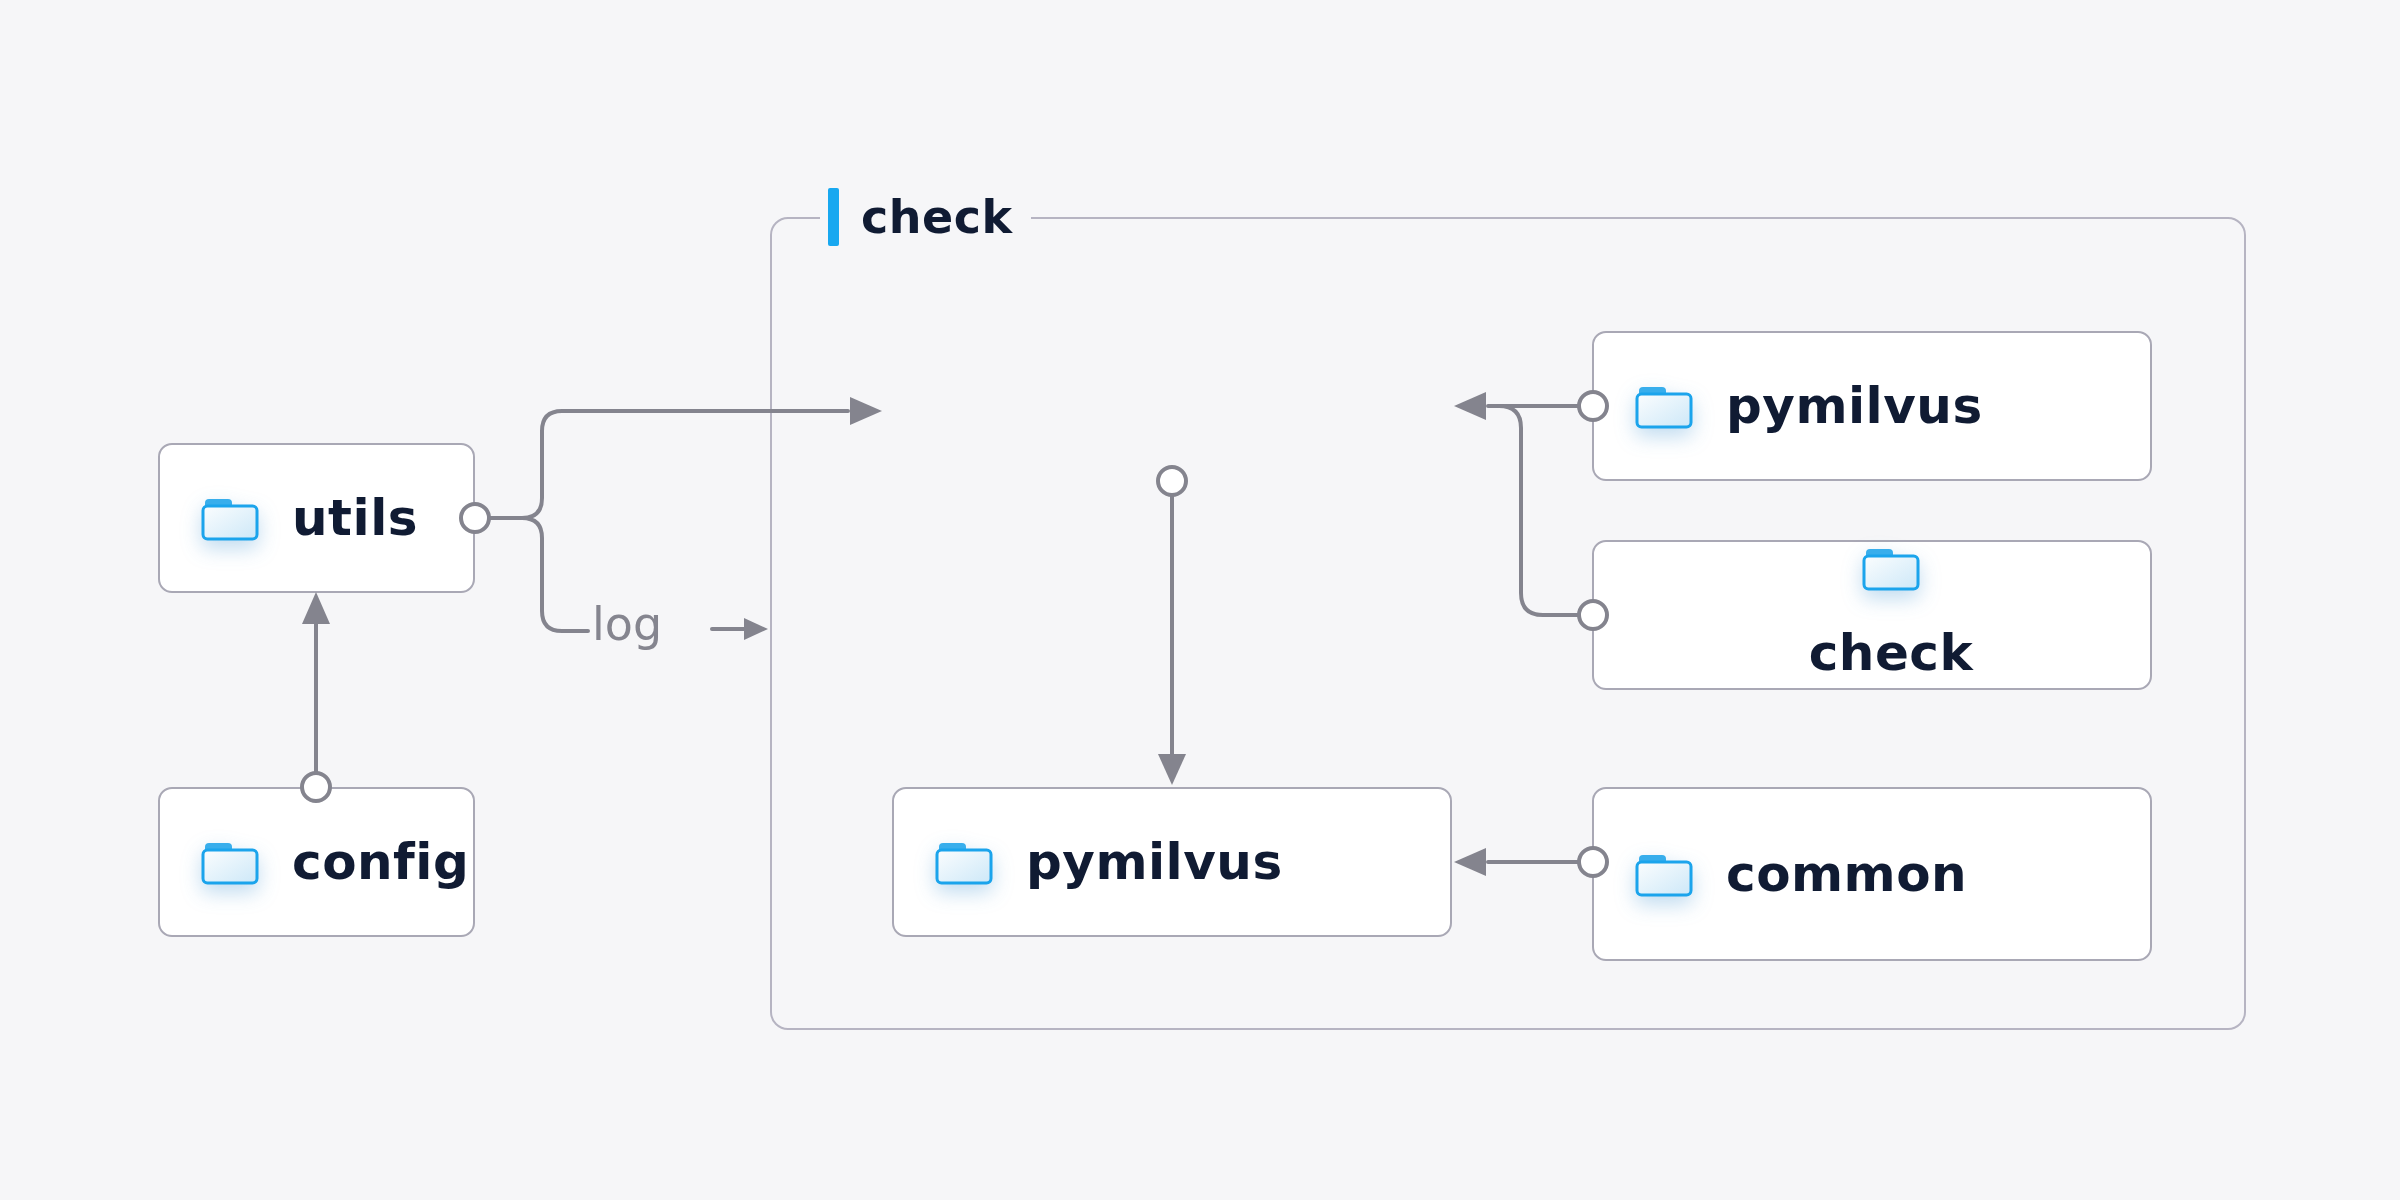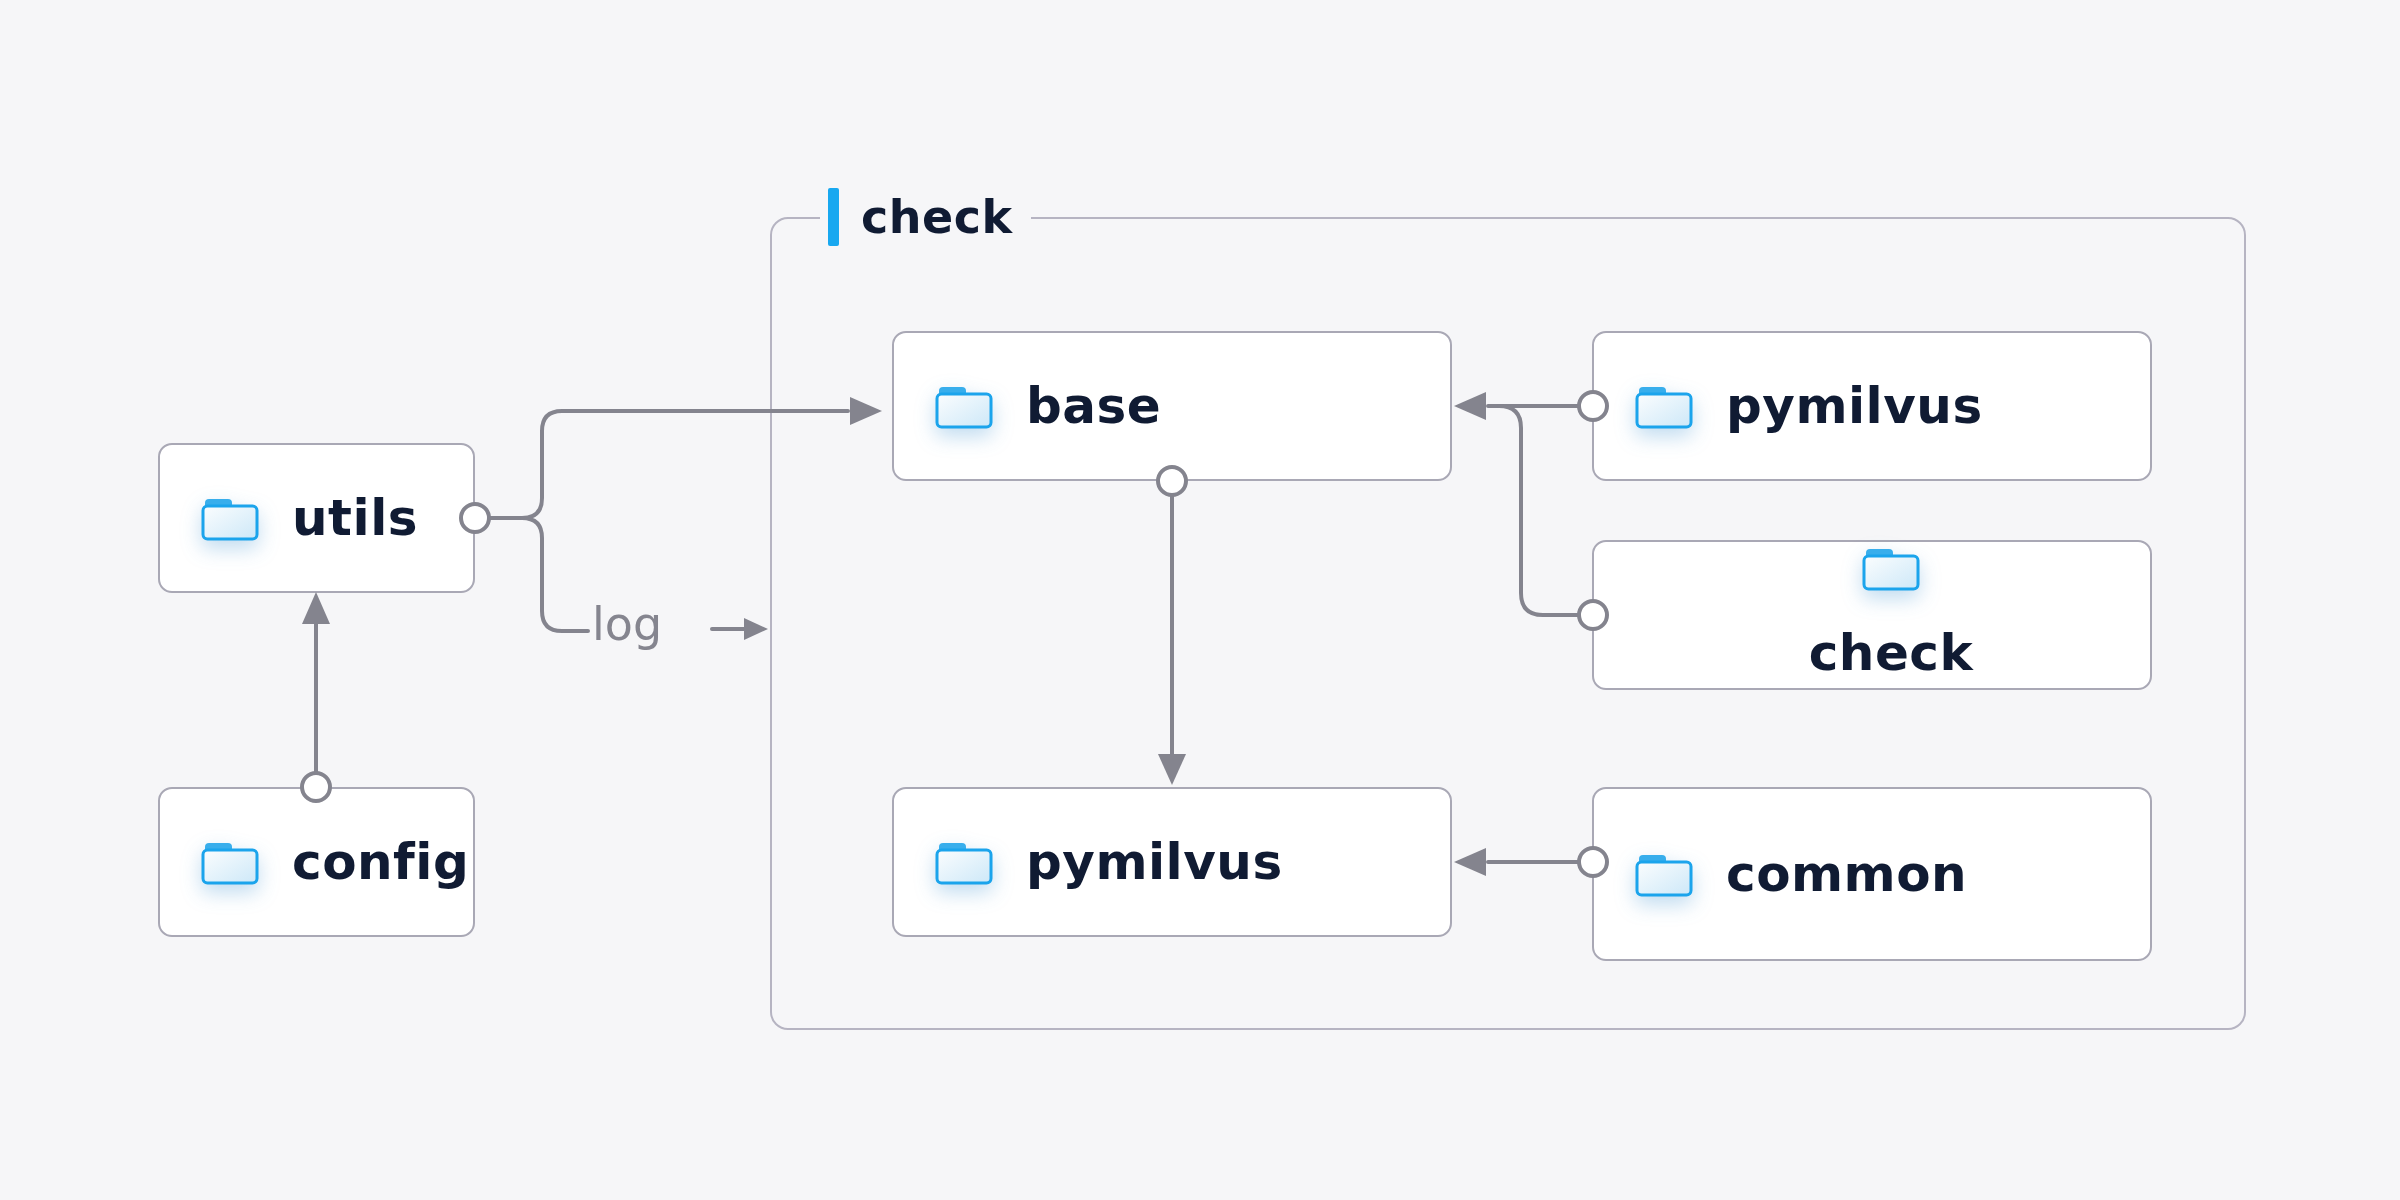--- a/index.html
+++ b/index.html
@@ -93,27 +93,20 @@
       </svg>
     <span class="label">config</span>
   </div>
   <div class="node node-utils">
     <svg class="folder" viewBox="0 0 64 52">
         <rect class="tab" x="7" y="7" width="27" height="13" rx="4"></rect>
         <rect class="body" x="5" y="14" width="54" height="33" rx="4.5"></rect>
       </svg>
     <span class="label">utils</span>
   </div>
-  <div class="node node-base">
-    <svg class="folder" viewBox="0 0 64 52">
-        <rect class="tab" x="7" y="7" width="27" height="13" rx="4"></rect>
-        <rect class="body" x="5" y="14" width="54" height="33" rx="4.5"></rect>
-      </svg>
-    <span class="label">base</span>
-  </div>
   <div class="node node-testcases">
     <svg class="folder" viewBox="0 0 64 52">
         <rect class="tab" x="7" y="7" width="27" height="13" rx="4"></rect>
         <rect class="body" x="5" y="14" width="54" height="33" rx="4.5"></rect>
       </svg>
     <span class="label">pymilvus</span>
   </div>
   <div class="node node-pymilvus">
     <svg class="folder" viewBox="0 0 64 52">
         <rect class="tab" x="7" y="7" width="27" height="13" rx="4"></rect>

